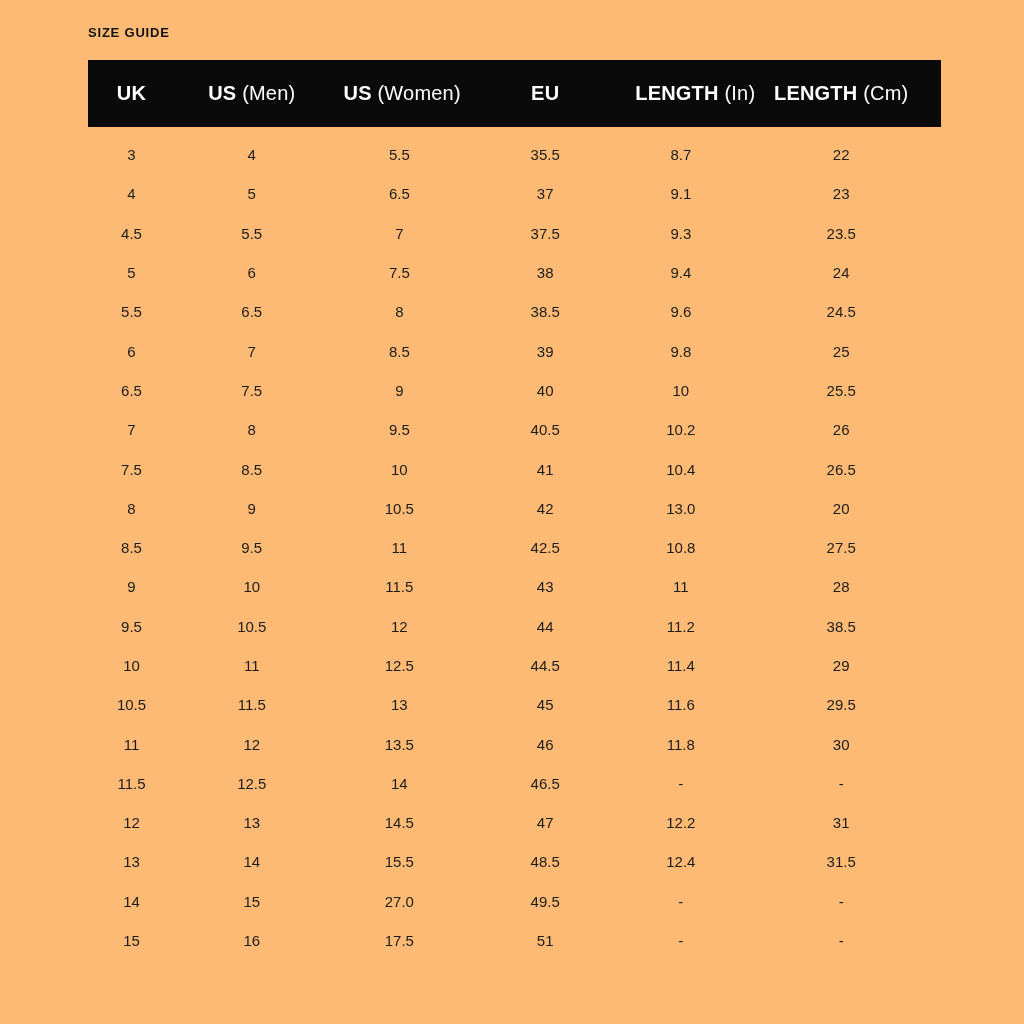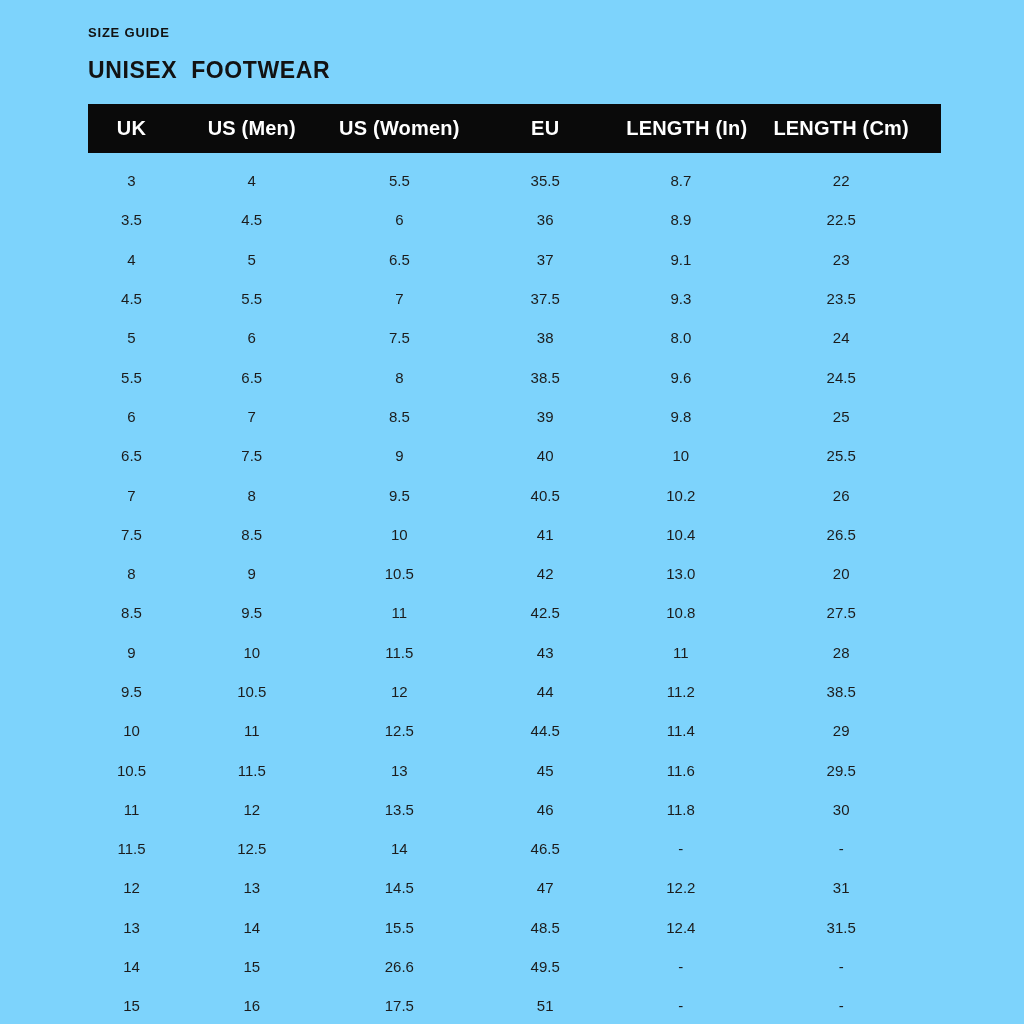--- a/index.html
+++ b/index.html
@@ -5,21 +5,21 @@
   html, body {
     margin: 0;
     padding: 0;
     background: #ffffff;
     font-family: "Liberation Sans", sans-serif;
   }
   .page {
     position: relative;
     width: 1024px;
     height: 1024px;
-    background: #7dd3fc;
+    background: #fdba74;
     overflow: hidden;
   }
   .content {
     position: absolute;
     left: 88px;
     top: 0;
     width: 853px;
   }
   .eyebrow {
     margin: 25px 0 0 0;
@@ -49,44 +49,43 @@
   col.col-length-in { width: 14.2%; }
   col.col-length-cm { width: 23.4%; }
   thead th {
     background: #0a0a0a;
     color: #ffffff;
     height: 37px;
     font-size: 20px;
     font-weight: 400;
     text-align: center;
     vertical-align: middle;
-    padding: 6px;
+    padding: 15px;
     letter-spacing: 0.2px;
     white-space: nowrap;
   }
   .th-bold  { font-weight: 700; }
-  .th-light { font-weight: 700; }
+  .th-light { font-weight: 400; }
   tbody td {
     height: 39.3px;
     text-align: center;
     vertical-align: middle;
     font-size: 15px;
     font-weight: 400;
     color: #1c1c1c;
     padding: 0;
   }
   tbody tr:first-child td { padding-top: 8px; }
 </style>
 </head>
 <body>
 
 <div class="page">
   <div class="content">
     <div class="eyebrow">SIZE GUIDE</div>
-    <h1 class="title">UNISEX  FOOTWEAR</h1>
     <table class="size-table">
       <colgroup>
         <col class="col-uk">
         <col class="col-us-men">
         <col class="col-us-women">
         <col class="col-eu">
         <col class="col-length-in">
         <col class="col-length-cm">
       </colgroup>
       <thead>
@@ -102,49 +101,41 @@
       <tbody>
           <tr>
             <td>3</td>
             <td>4</td>
             <td>5.5</td>
             <td>35.5</td>
             <td>8.7</td>
             <td>22</td>
           </tr>
           <tr>
-            <td>3.5</td>
-            <td>4.5</td>
-            <td>6</td>
-            <td>36</td>
-            <td>8.9</td>
-            <td>22.5</td>
-          </tr>
-          <tr>
             <td>4</td>
             <td>5</td>
             <td>6.5</td>
             <td>37</td>
             <td>9.1</td>
             <td>23</td>
           </tr>
           <tr>
             <td>4.5</td>
             <td>5.5</td>
             <td>7</td>
             <td>37.5</td>
             <td>9.3</td>
             <td>23.5</td>
           </tr>
           <tr>
             <td>5</td>
             <td>6</td>
             <td>7.5</td>
             <td>38</td>
-            <td>8.0</td>
+            <td>9.4</td>
             <td>24</td>
           </tr>
           <tr>
             <td>5.5</td>
             <td>6.5</td>
             <td>8</td>
             <td>38.5</td>
             <td>9.6</td>
             <td>24.5</td>
           </tr>
@@ -256,21 +247,21 @@
             <td>13</td>
             <td>14</td>
             <td>15.5</td>
             <td>48.5</td>
             <td>12.4</td>
             <td>31.5</td>
           </tr>
           <tr>
             <td>14</td>
             <td>15</td>
-            <td>26.6</td>
+            <td>27.0</td>
             <td>49.5</td>
             <td>-</td>
             <td>-</td>
           </tr>
           <tr>
             <td>15</td>
             <td>16</td>
             <td>17.5</td>
             <td>51</td>
             <td>-</td>

